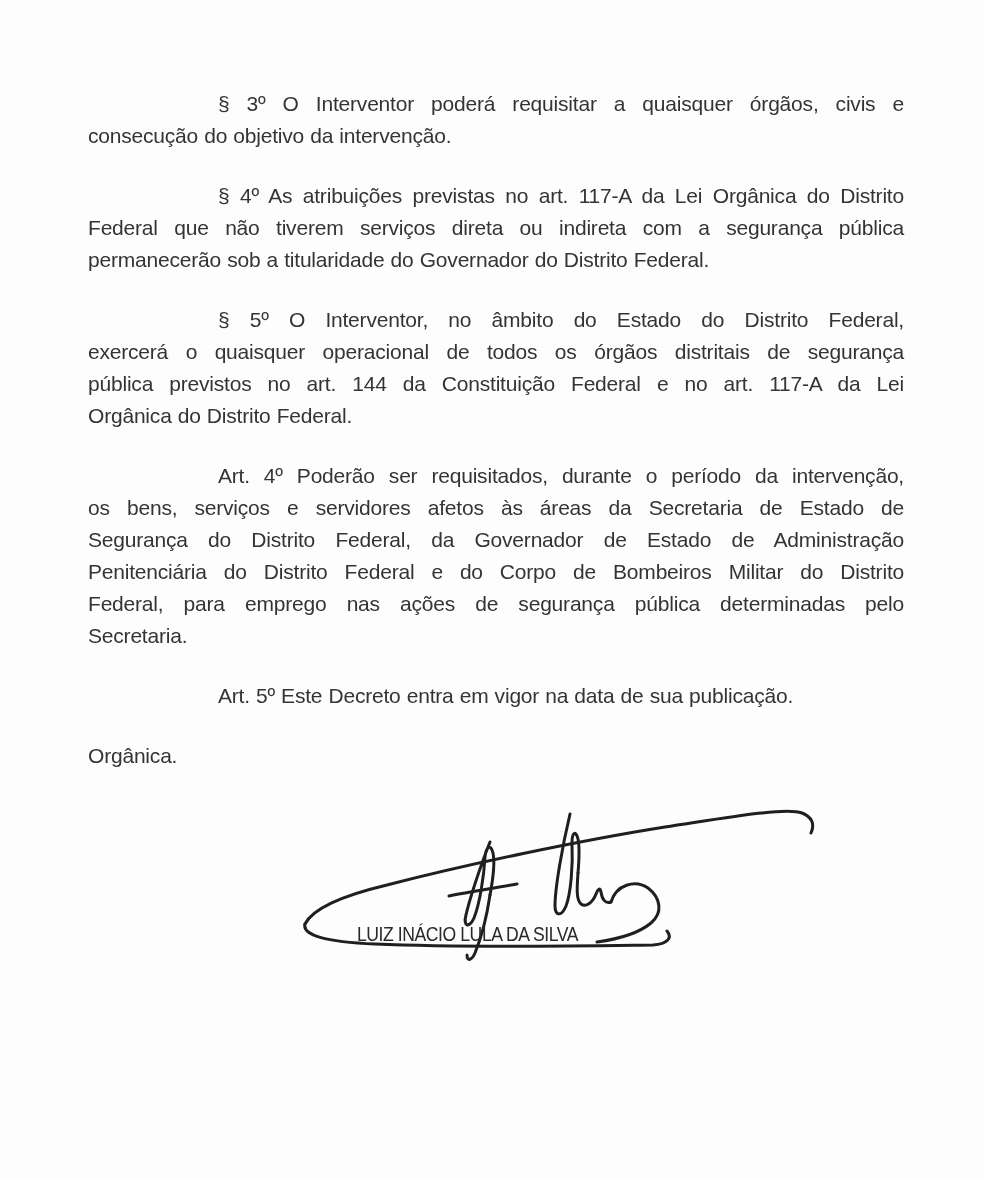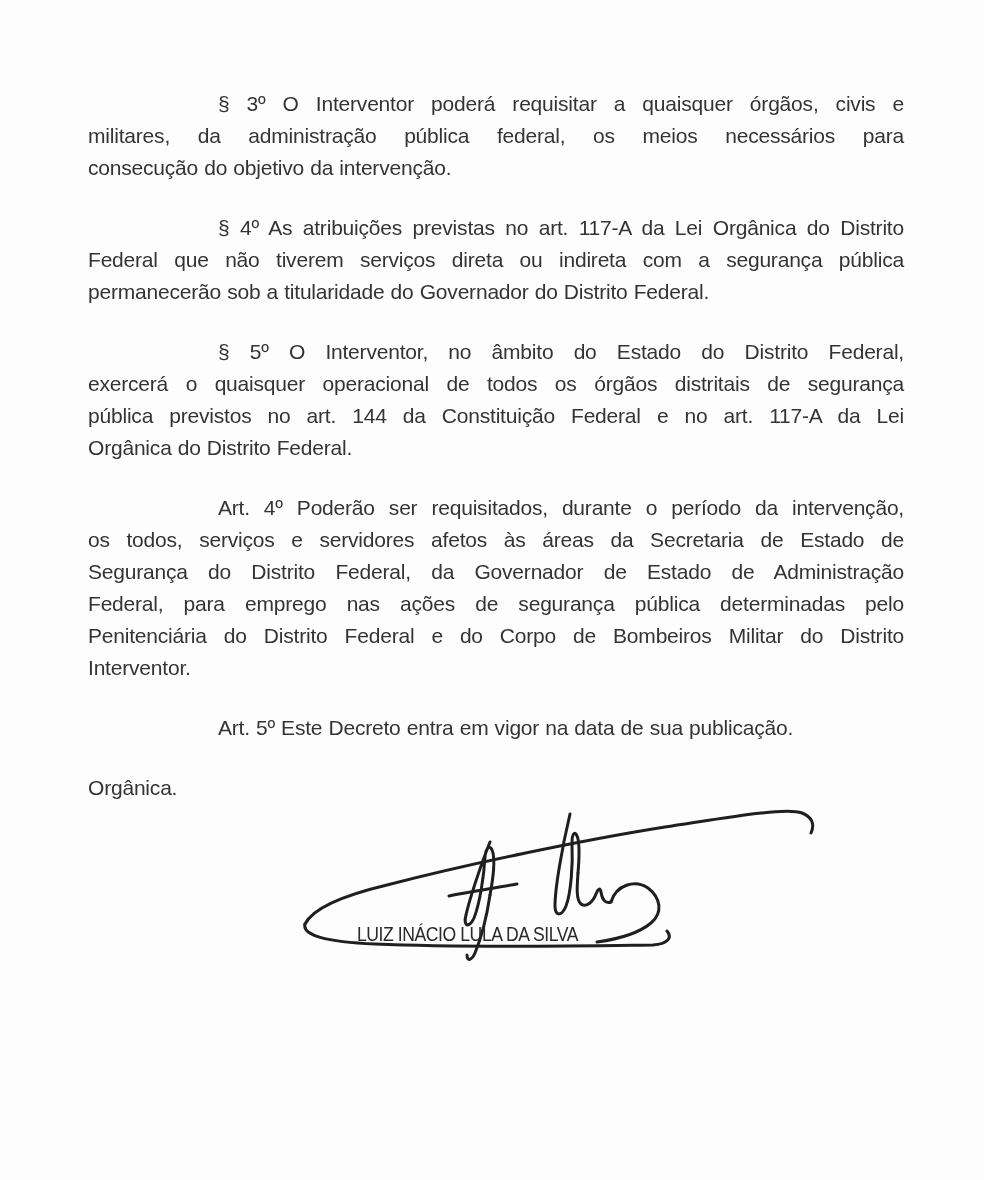--- a/index.html
+++ b/index.html
@@ -69,41 +69,40 @@
   }
 </style>
 </head>
 <body>
 
 <div class="page" style="background: rgb(253, 253, 253);">
 
   <div class="decree-body" id="decree-body" style="color: rgb(52, 52, 52);">
       <div class="para">
         <div class="line first"><span>§ 3º</span> O Interventor poderá requisitar a quaisquer órgãos, civis e</div>
-        <div class="line">militares, da administração pública federal, os meios necessários para</div>
         <div class="line last">consecução do objetivo da intervenção.</div>
       </div>
       <div class="para">
         <div class="line first"><span>§ 4º</span> As atribuições previstas no art. 117-A da Lei Orgânica do Distrito</div>
         <div class="line">Federal que não tiverem serviços direta ou indireta com a segurança pública</div>
         <div class="line last">permanecerão sob a titularidade do Governador do Distrito Federal.</div>
       </div>
       <div class="para">
         <div class="line first"><span>§ 5º</span> O Interventor, no âmbito do Estado do Distrito Federal,</div>
         <div class="line">exercerá o quaisquer operacional de todos os órgãos distritais de segurança</div>
         <div class="line">pública previstos no art. 144 da Constituição Federal e no art. 117-A da Lei</div>
         <div class="line last">Orgânica do Distrito Federal.</div>
       </div>
       <div class="para">
         <div class="line first"><span class="prefix-bold">Art. 4º</span> Poderão ser requisitados, durante o período da intervenção,</div>
-        <div class="line">os todos, serviços e servidores afetos às áreas da Secretaria de Estado de</div>
+        <div class="line">os bens, serviços e servidores afetos às áreas da Secretaria de Estado de</div>
         <div class="line">Segurança do Distrito Federal, da Governador de Estado de Administração</div>
+        <div class="line">Penitenciária do Distrito Federal e do Corpo de Bombeiros Militar do Distrito</div>
         <div class="line">Federal, para emprego nas ações de segurança pública determinadas pelo</div>
-        <div class="line">Penitenciária do Distrito Federal e do Corpo de Bombeiros Militar do Distrito</div>
-        <div class="line last">Interventor.</div>
+        <div class="line last">Secretaria.</div>
       </div>
       <div class="para">
         <div class="line first last"><span class="prefix-bold">Art. 5º</span> Este Decreto entra em vigor na data de sua publicação.</div>
       </div>
       <div class="para">
         <div class="line last">Orgânica.</div>
       </div>
     </div>
 
   <div class="signature-block" style="color: rgb(31, 31, 31);">

